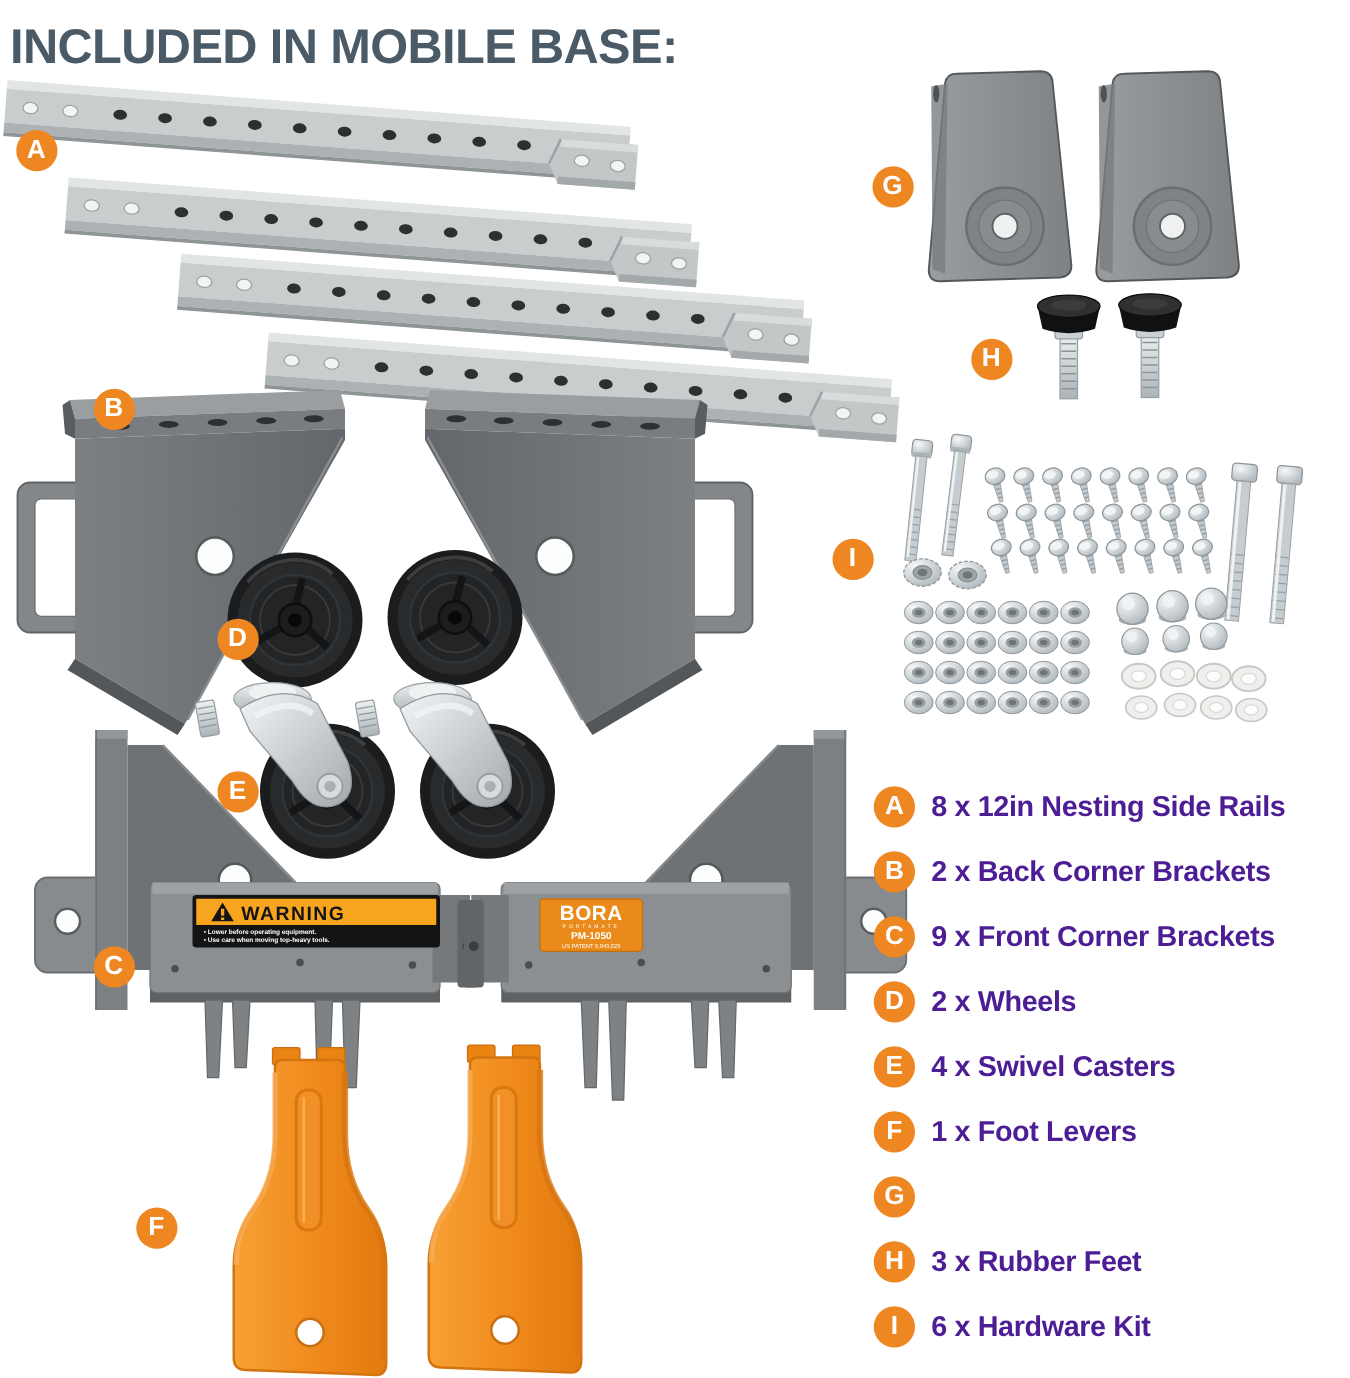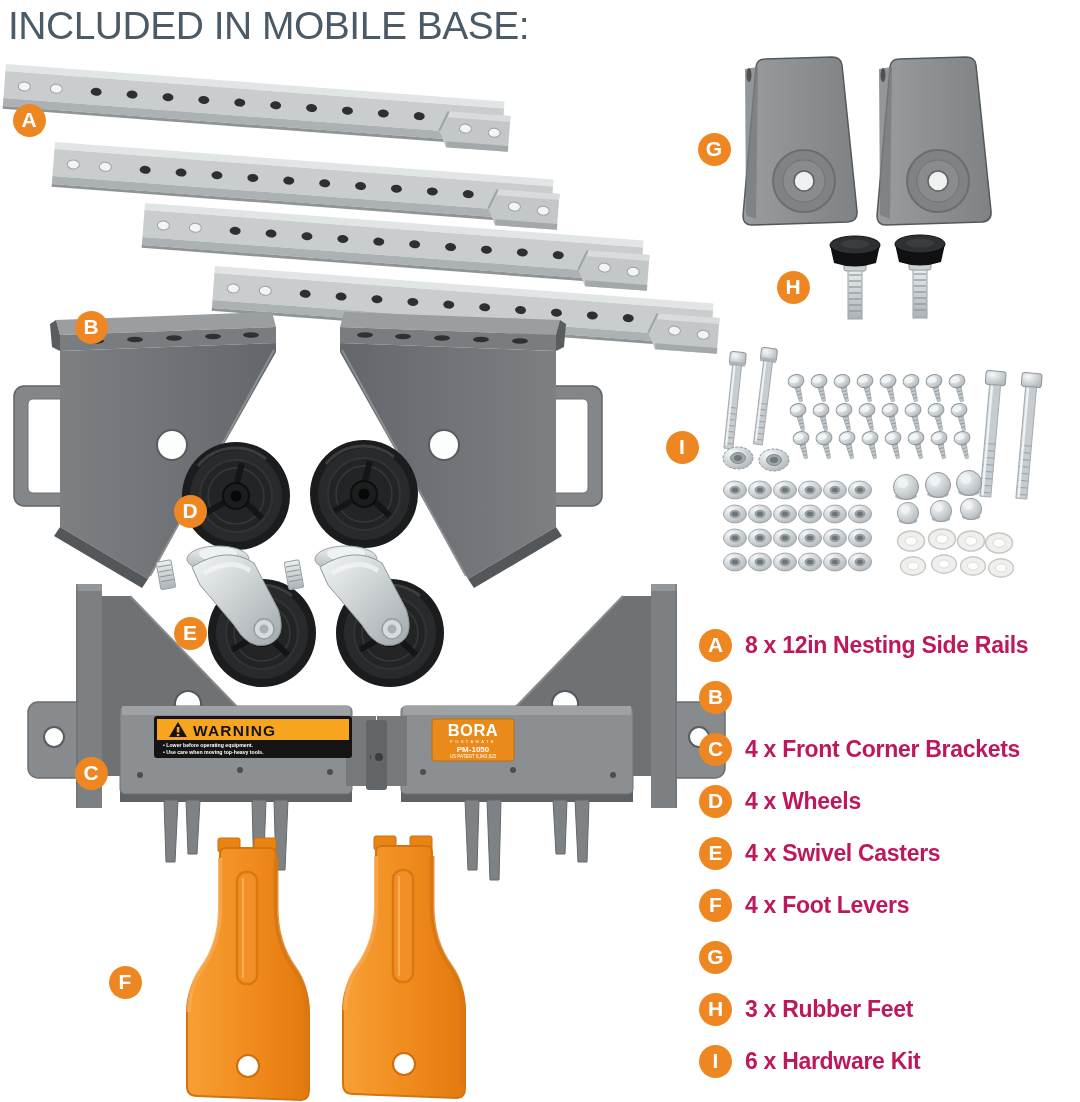--- a/index.html
+++ b/index.html
@@ -1,27 +1,27 @@
 <!DOCTYPE html>
 <html><head>
 <meta charset="utf-8">
 <style>
   html,body{margin:0;padding:0;background:#ffffff;}
   #stage{position:relative;width:1080px;height:1102px;background:#ffffff;overflow:hidden;
          font-family:"Liberation Sans",sans-serif;}
   #scene{position:absolute;left:0;top:0;}
-  .page-title{position:absolute;left:8px;top:4px;font-size:39px;font-weight:400;
+  .page-title{position:absolute;left:8px;top:16px;font-size:39px;font-weight:700;
       letter-spacing:-0.5px;color:#4A5A66;white-space:nowrap;}
   .badge{position:absolute;width:33px;height:33px;border-radius:50%;background:#EE8722;
       color:#ffffff;font-weight:800;font-size:21px;display:flex;align-items:center;
       justify-content:center;box-sizing:border-box;}
   .legend{position:absolute;left:699px;top:0;width:381px;}
   .legend-row{position:absolute;left:0;display:flex;align-items:center;height:34px;}
   .legend-row .badge{position:static;flex:0 0 33px;margin-right:13px;}
-  .legend-label{font-size:23px;font-weight:700;color:#be185d;letter-spacing:-0.3px;
+  .legend-label{font-size:23px;font-weight:700;color:#4c1d95;letter-spacing:-0.3px;
       white-space:nowrap;}
 </style>
 </head>
 <body>
 
 <div id="stage">
 
 <svg id="scene" width="1080" height="1102" viewBox="0 0 1080 1102">
   <defs>
     <radialGradient id="zincR" cx="32%" cy="28%" r="75%">
@@ -412,36 +412,37 @@
 <div class="badge" style="left:776.5px;top:270.5px">H</div>
 <div class="badge" style="left:665.5px;top:430.5px">I</div>
 
 <div class="legend">
   <div class="legend-row" style="top:628px">
     <div class="badge">A</div>
     <div class="legend-label">8 x 12in Nesting Side Rails</div>
   </div>
   <div class="legend-row" style="top:680px">
     <div class="badge">B</div>
+    <div class="legend-label">2 x Back Corner Brackets</div>
   </div>
   <div class="legend-row" style="top:732px">
     <div class="badge">C</div>
-    <div class="legend-label">4 x Front Corner Brackets</div>
+    <div class="legend-label">9 x Front Corner Brackets</div>
   </div>
   <div class="legend-row" style="top:784px">
     <div class="badge">D</div>
-    <div class="legend-label">4 x Wheels</div>
+    <div class="legend-label">2 x Wheels</div>
   </div>
   <div class="legend-row" style="top:836px">
     <div class="badge">E</div>
     <div class="legend-label">4 x Swivel Casters</div>
   </div>
   <div class="legend-row" style="top:888px">
     <div class="badge">F</div>
-    <div class="legend-label">4 x Foot Levers</div>
+    <div class="legend-label">1 x Foot Levers</div>
   </div>
   <div class="legend-row" style="top:940px">
     <div class="badge">G</div>
   </div>
   <div class="legend-row" style="top:992px">
     <div class="badge">H</div>
     <div class="legend-label">3 x Rubber Feet</div>
   </div>
   <div class="legend-row" style="top:1044px">
     <div class="badge">I</div>

